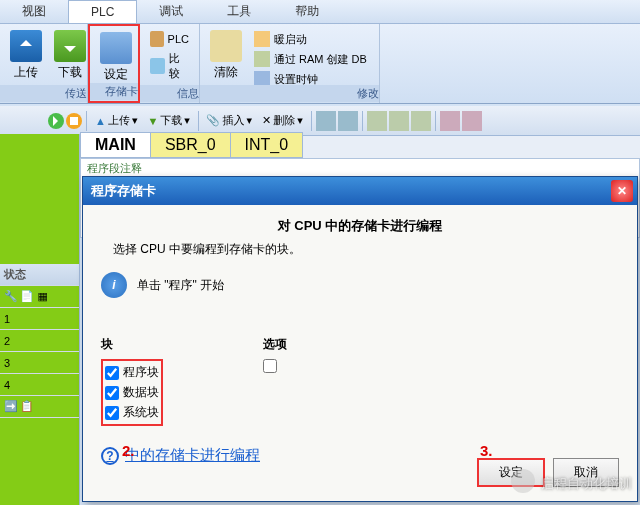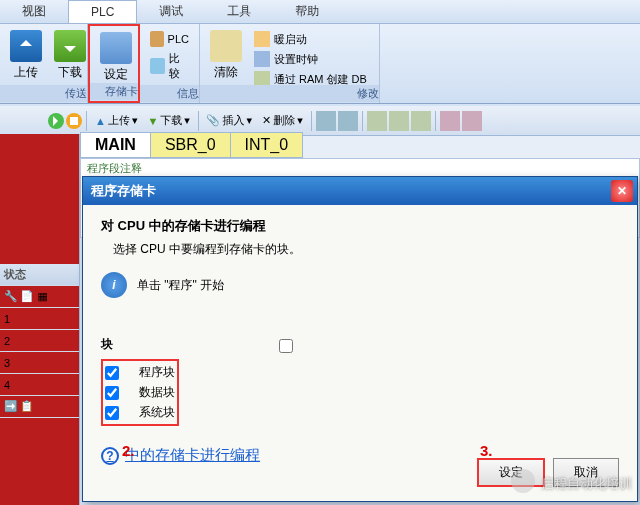--- a/index.html
+++ b/index.html
@@ -43,36 +43,36 @@
 .codetabs { height: 22px; background: #e8eef7; display: flex; align-items: flex-end; padding-left: 80px; }
 .codetab { padding: 3px 14px; border: 1px solid #a0b8d8; font-size: 16px; margin-right: -1px; }
 .codetab.main { background: #fff; font-weight: bold; }
 .codetab.sbr { background: #f5f093; }
 .codetab.int_ { background: #f5f093; }
 
 .codearea { height: 80px; background: #fff; border: 1px solid #b0c4de; margin-left: 80px; position: relative; }
 .codecomment { color: #3a7a3a; font-size: 11px; padding: 2px 6px; }
 
 
-.leftside { position: absolute; left: 0; top: 134px; width: 80px; bottom: 0; background: #b91c1c; border-right: 1px solid #a0b8d8; }
+.leftside { position: absolute; left: 0; top: 134px; width: 80px; bottom: 0; background: #84cc16; border-right: 1px solid #a0b8d8; }
 .leftside .row { height: 22px; border-bottom: 1px solid #d0dae8; display: flex; align-items: center; padding-left: 4px; font-size: 11px; }
 .leftside .hdr { background: linear-gradient(#d8e4f3, #c4d4e8); font-weight: bold; color: #555; }
 
 
 .dialog { position: absolute; left: 82px; top: 176px; width: 556px; height: 326px; background: #f8f8f5; border: 1px solid #1a4a8a; box-shadow: 3px 3px 8px rgba(0,0,0,0.3); }
 .dlg-title { height: 28px; background: linear-gradient(#3d8fdb, #1c5fb8); color: #fff; font-weight: bold; display: flex; align-items: center; padding: 0 8px; font-size: 13px; }
 .dlg-close { position: absolute; right: 4px; top: 3px; width: 22px; height: 22px; background: radial-gradient(#f88, #d22); border-radius: 3px; color: #fff; text-align: center; line-height: 22px; font-weight: bold; }
 .dlg-body { padding: 12px 18px; }
-.dlg-h { font-weight: bold; font-size: 13px; margin-bottom: 6px; }
+.dlg-h { font-weight: bold; font-size: 13px; margin-bottom: 6px; text-align: center; }
 .dlg-sub { font-size: 12px; margin-bottom: 14px; padding-left: 12px; }
 .dlg-info { display: flex; align-items: center; gap: 10px; margin: 12px 0 38px 0; }
 .info-ico { width: 26px; height: 26px; background: radial-gradient(#5aa0e8, #2a70c0); border-radius: 50%; color: #fff; text-align: center; line-height: 26px; font-weight: bold; font-style: italic; }
 .dlg-sections { display: flex; gap: 100px; }
 .section-h { font-weight: bold; margin-bottom: 6px; }
-.chk { display: flex; align-items: center; gap: 20px; margin: 3px 0; }
+.chk { display: flex; align-items: center; gap: 4px; margin: 3px 0; }
 .chk input { width: 14px; height: 14px; }
 .chkbox-hl { border: 2px solid #e33; padding: 0 2px; }
 .dlg-link { color: #1a5fd0; text-decoration: underline; font-size: 15px; display: flex; align-items: center; gap: 6px; margin-top: 20px; }
 .link-ico { width: 18px; height: 18px; border: 2px solid #1a5fd0; border-radius: 50%; color: #1a5fd0; text-align: center; line-height: 14px; font-weight: bold; font-size: 12px; }
 .dlg-btn { position: absolute; right: 18px; bottom: 14px; display: flex; gap: 8px; }
 .dlg-btn button { padding: 4px 20px; background: linear-gradient(#f8f8f8, #e0e0e0); border: 1px solid #888; font-size: 12px; }
 
 
 .watermark { position: absolute; right: 8px; bottom: 12px; color: rgba(255,255,255,0.65); font-size: 13px; display:flex; align-items:flex-end; gap:6px; text-shadow:0 0 3px rgba(0,0,0,0.6);font-family:Liberation Serif, serif; }
 .wm-ico { width: 24px; height: 24px; background: rgba(200,200,200,0.5); border-radius: 50%; }
@@ -140,26 +140,26 @@
       <div class="bigbtn">
         <div class="ico ico-clear"></div>
         <span>清除</span>
       </div>
       <div class="smallrow">
         <div class="smallbtn">
             <div class="sico" style="background:#f5c97a"></div>
             <span>暖启动</span>
           </div>
         <div class="smallbtn">
+            <div class="sico" style="background:#c0d0a0"></div>
+            <span>通过 RAM 创建 DB</span>
+          </div>
+        <div class="smallbtn">
             <div class="sico" style="background:#9ab8e0"></div>
             <span>设置时钟</span>
-          </div>
-        <div class="smallbtn">
-            <div class="sico" style="background:#c0d0a0"></div>
-            <span>通过 RAM 创建 DB</span>
           </div>
       </div>
     </div>
     <div class="group-label">修改</div>
   </div>
 </div>
 
 <div class="tbar2" style="padding-left:48px">
   <span class="circle-play"></span>
   <span class="circle-stop"></span>
@@ -238,20 +238,21 @@
               <input type="checkbox" checked="" style="">
               <span>数据块</span>
             </label>
           <label class="chk">
               <input type="checkbox" checked="" style="">
               <span>系统块</span>
             </label>
         </div>
       </div>
       <div>
+        <div class="section-h">选项</div>
         <label class="chk">
             <input type="checkbox" style="">
           </label>
       </div>
     </div>
     <a class="dlg-link">
       <span class="link-ico">?</span>
       <span>中的存储卡进行编程</span>
     </a>
   </div>

